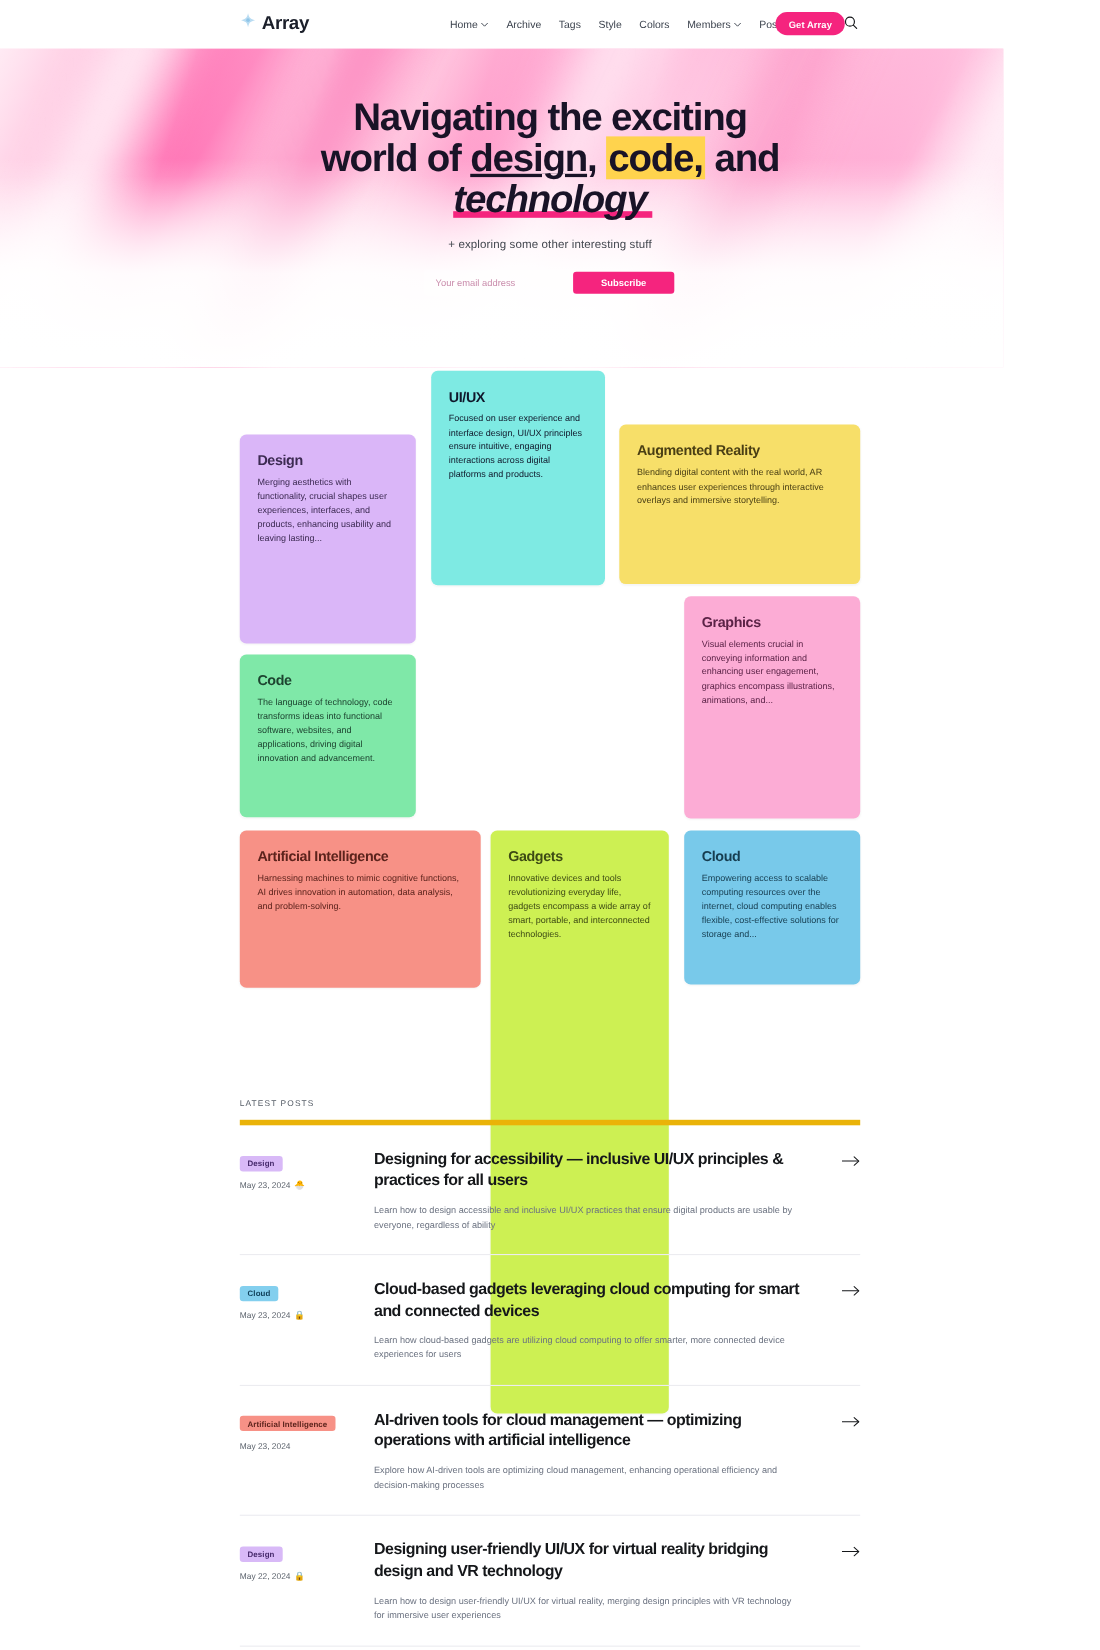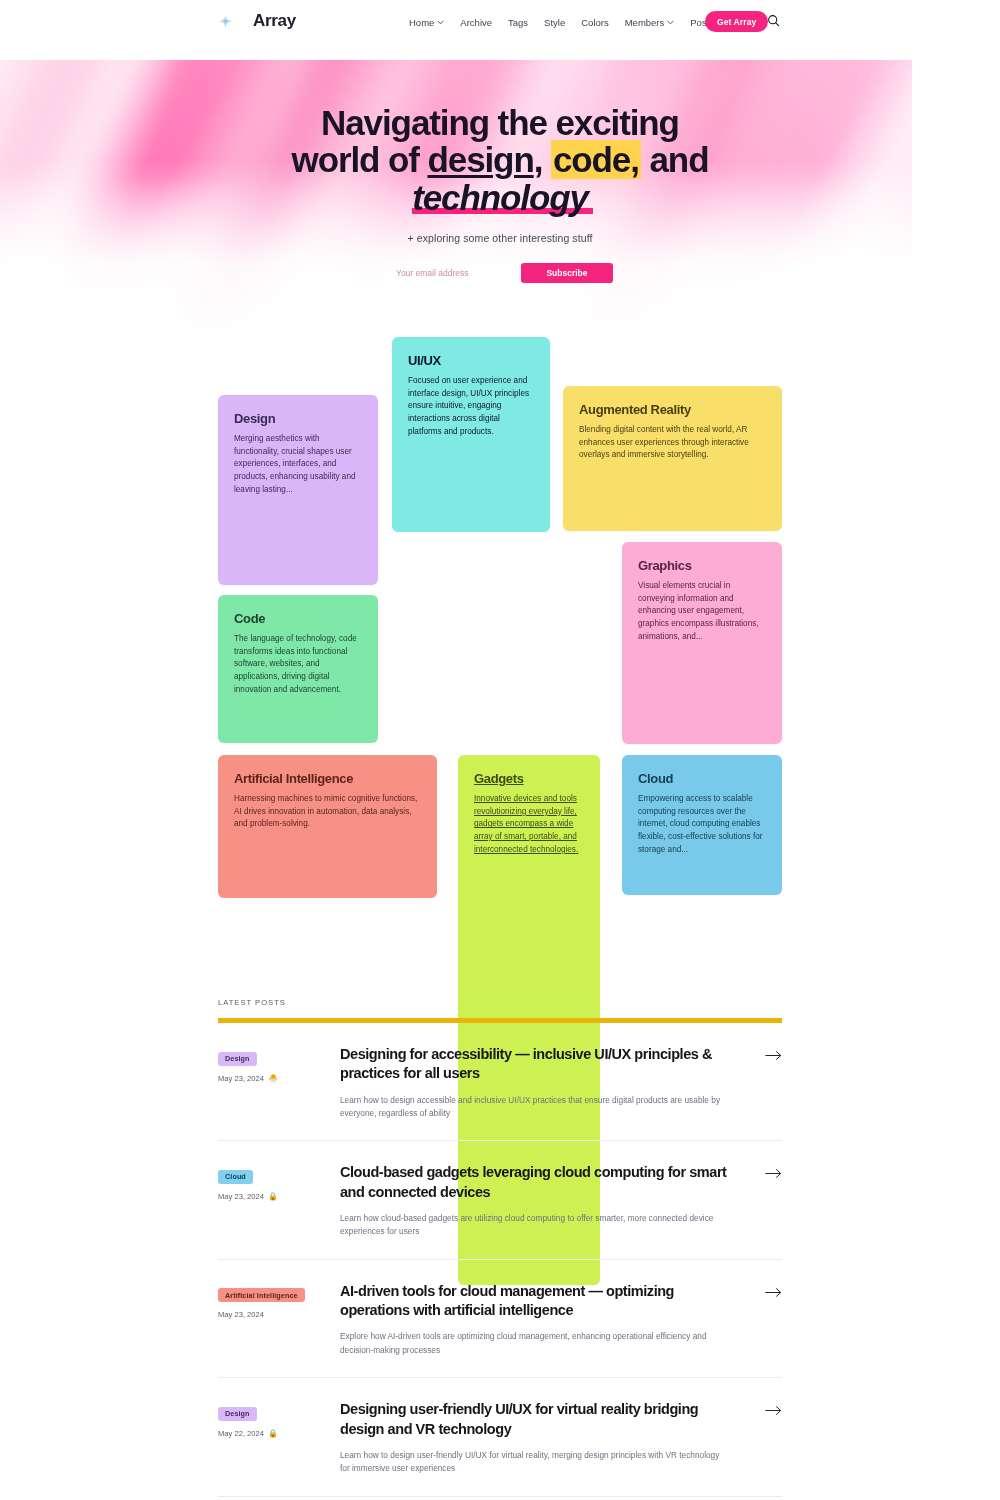--- a/index.html
+++ b/index.html
@@ -14,21 +14,21 @@
   .page { position: relative; width: 1000px; height: 1500px; overflow: hidden; }
 
   
   .site-header {
     position: absolute; top: 0; left: 0; width: 1000px; height: 44px;
     display: flex; align-items: center; z-index: 40;
     background: #ffffff;
   }
   .brand {
     position: absolute; left: 218px; top: 11px;
-    display: flex; align-items: center; gap: 20px;
+    display: flex; gap: 5px;
     text-decoration: none;
   }
   .brand-mark { width: 15px; height: 15px; display: block; }
   .brand-name {
     font-size: 17px; font-weight: 700; letter-spacing: -0.3px;
     color: #1b1f2a;
   }
   .nav {
     position: absolute; left: 401px; top: 0; height: 44px;
     display: flex; align-items: center; gap: 0px;
@@ -49,21 +49,21 @@
     cursor: pointer; font-family: inherit;
   }
   .search-btn {
     position: absolute; left: 765px; top: 14px;
     width: 16px; height: 16px; background: none; border: none;
     cursor: pointer; padding: 0; display:flex; align-items:center; justify-content:center;
   }
 
   
   .hero {
-    position: absolute; top: 60px; left: 0; width: 912px; height: 290px;
+    position: absolute; top: 44px; left: 0; width: 912px; height: 290px;
     overflow: hidden;
     background:
       linear-gradient(180deg, rgba(255,255,255,0) 40%, rgba(255,255,255,.72) 72%, #fff 97%),
       linear-gradient(108deg, rgba(255,255,255,.55) 0%, rgba(255,255,255,0) 18%, rgba(255,255,255,.5) 30%, rgba(255,255,255,0) 45%, rgba(255,255,255,.45) 60%, rgba(255,255,255,0) 74%, rgba(255,255,255,.5) 88%),
       linear-gradient(120deg, #ffd2e6 0%, #ff6ab0 22%, #ffb9d8 38%, #ff85c0 52%, #ffc9e2 68%, #ff7fbd 82%, #ffd9ec 100%);
   }
   .hero-streaks {
     position: absolute; inset: -40px -60px;
     background:
       linear-gradient(115deg, transparent 12%, rgba(255,255,255,.85) 17%, transparent 22%),
@@ -266,21 +266,21 @@
         <div class="card-text">Blending digital content with the real world, AR enhances user experiences through interactive overlays and immersive storytelling.</div>
       </div>
       <div class="card" style="left: 404px; top: 205px; width: 160px; height: 202px; background: rgb(252, 172, 213); color: rgb(91, 35, 71);">
         <div class="card-title">Graphics</div>
         <div class="card-text">Visual elements crucial in conveying information and enhancing user engagement, graphics encompass illustrations, animations, and...</div>
       </div>
       <div class="card" style="left: 0px; top: 418px; width: 219px; height: 143px; background: rgb(247, 145, 134); color: rgb(92, 35, 28);">
         <div class="card-title">Artificial Intelligence</div>
         <div class="card-text">Harnessing machines to mimic cognitive functions, AI drives innovation in automation, data analysis, and problem-solving.</div>
       </div>
-      <div class="card" style="left: 240px; top: 418px; width: 142px; height: 530px; background: rgb(205, 240, 83); color: rgb(61, 74, 20); text-decoration: underline;">
+      <div class="card" style="left: 228px; top: 418px; width: 162px; height: 530px; background: rgb(205, 240, 83); color: rgb(61, 74, 20);">
         <div class="card-title">Gadgets</div>
         <div class="card-text">Innovative devices and tools revolutionizing everyday life, gadgets encompass a wide array of smart, portable, and interconnected technologies.</div>
       </div>
       <div class="card" style="left: 404px; top: 418px; width: 160px; height: 140px; background: rgb(120, 201, 234); color: rgb(22, 61, 80);">
         <div class="card-title">Cloud</div>
         <div class="card-text">Empowering access to scalable computing resources over the internet, cloud computing enables flexible, cost-effective solutions for storage and...</div>
       </div>
     </section>
 
   <section class="posts">

